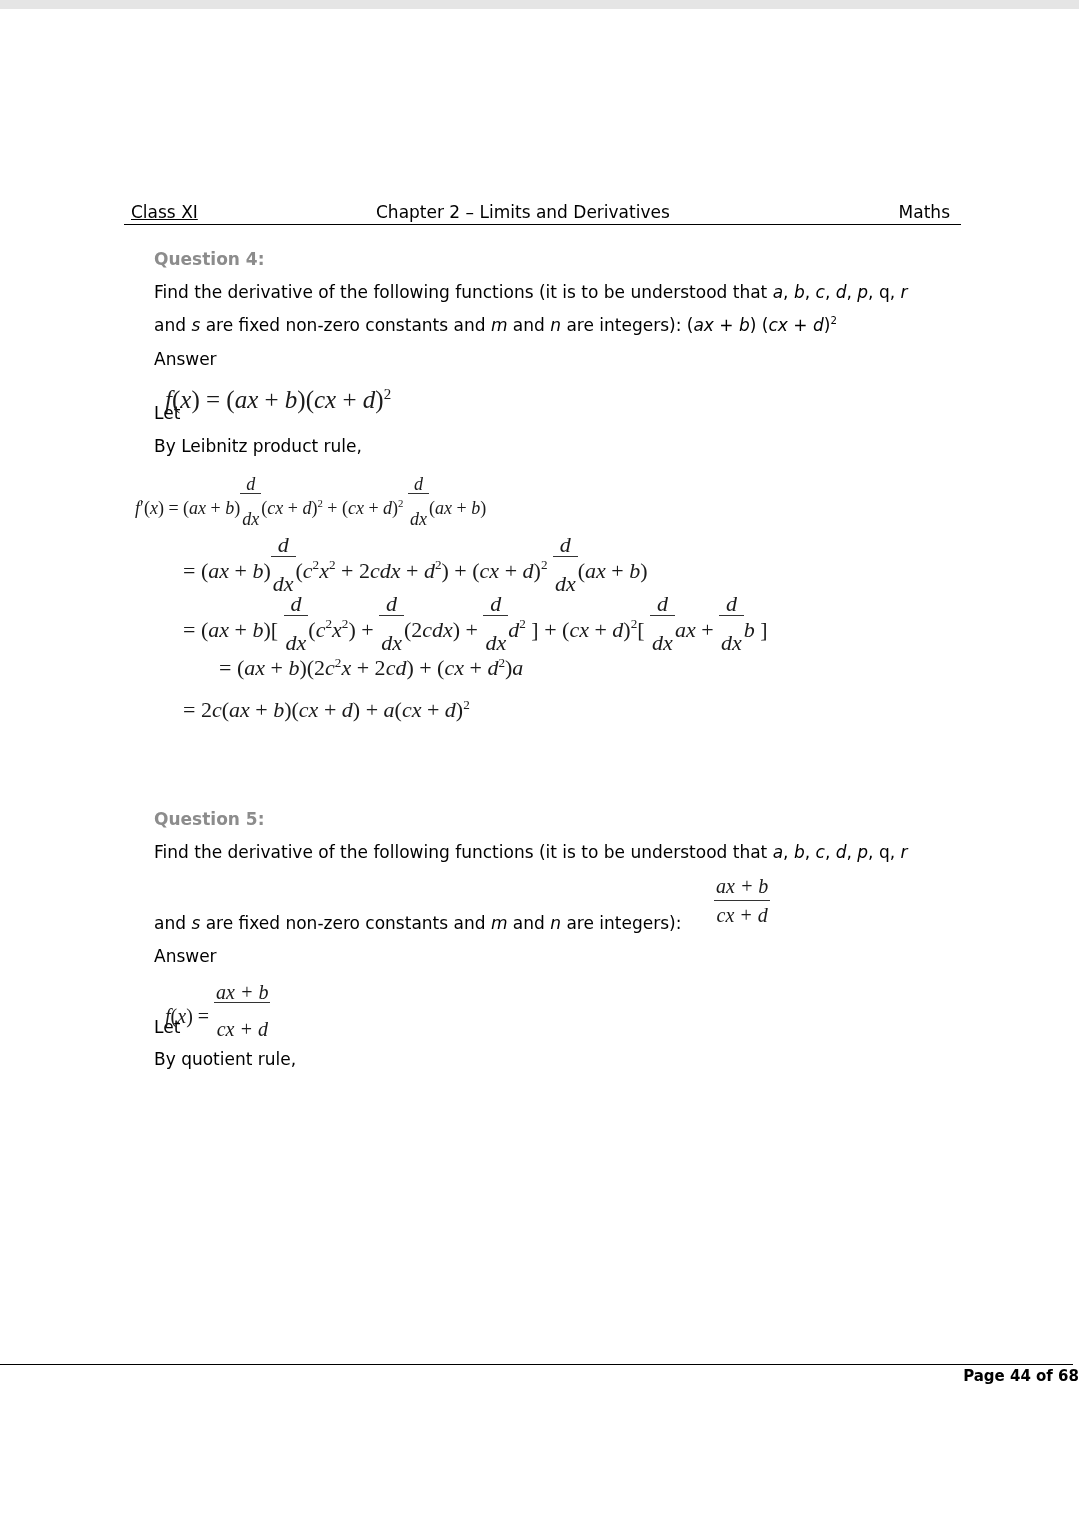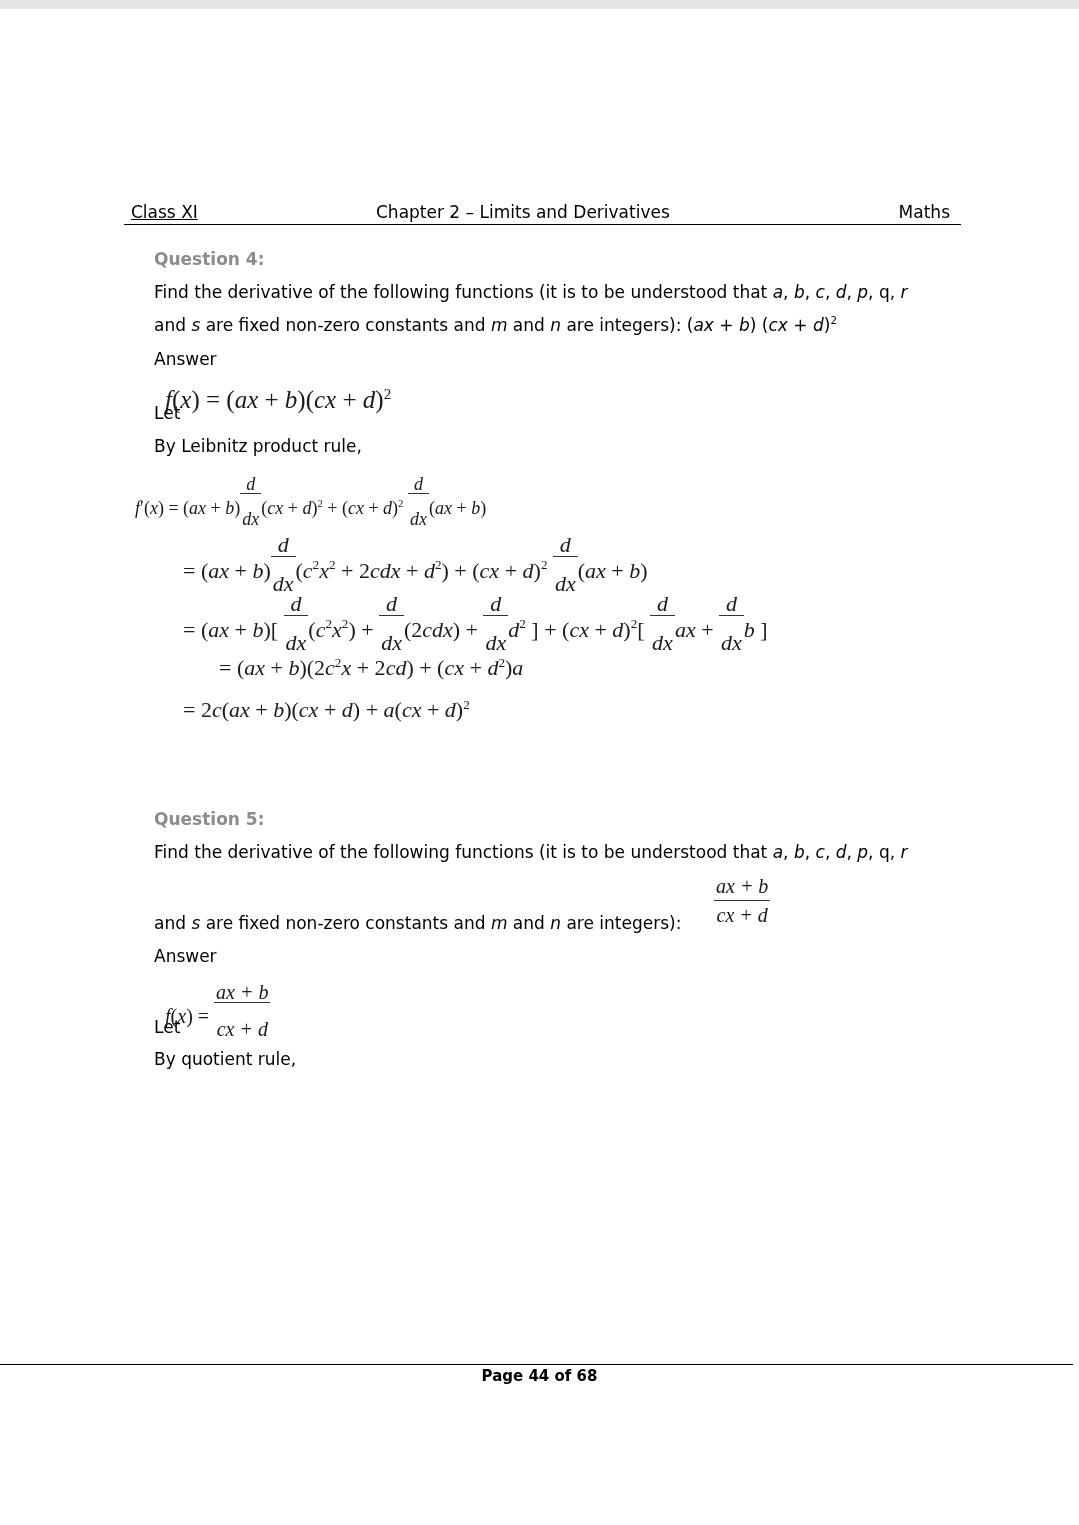--- a/index.html
+++ b/index.html
@@ -12,21 +12,21 @@
   .h-mid { left:252px; }
   .h-right { right:11px; }
   .txt { position:absolute; left:130px; font-size:17px; white-space:nowrap;margin-left:24px; }
   .qtitle { color:#8c8c8c; font-weight:bold; font-size:17px; }
   .math { font-family:"Liberation Serif", "DejaVu Serif", serif; color:#1a1a1a; position:absolute; white-space:nowrap; }
   .math i { font-style:italic; }
   .frac { display:inline-block; vertical-align:middle; text-align:center; line-height:1; }
   .frac .num { display:block; padding:0 2px; }
   .frac .den { display:block; border-top:1px solid #333; padding:16px 2px; }
   .footer-line { position:absolute; left:0; top:1364px; width:1073px; height:0; border-top:1.5px solid #000; }
-  .footer { position:absolute; left:0; width:1079px; top:1367px; text-align:center; font-weight:bold; font-size:15px; }
+  .footer { position:absolute; left:0; width:1079px; top:1367px; text-align:right; font-weight:bold; font-size:15px; }
   sup { font-size:60%; }
 </style>
 </head>
 <body>
 
 <div class="topbar"></div>
 
 <div class="header">
   <span class="h-left">Class XI</span>
   <span class="h-mid">Chapter 2 – Limits and Derivatives</span>

